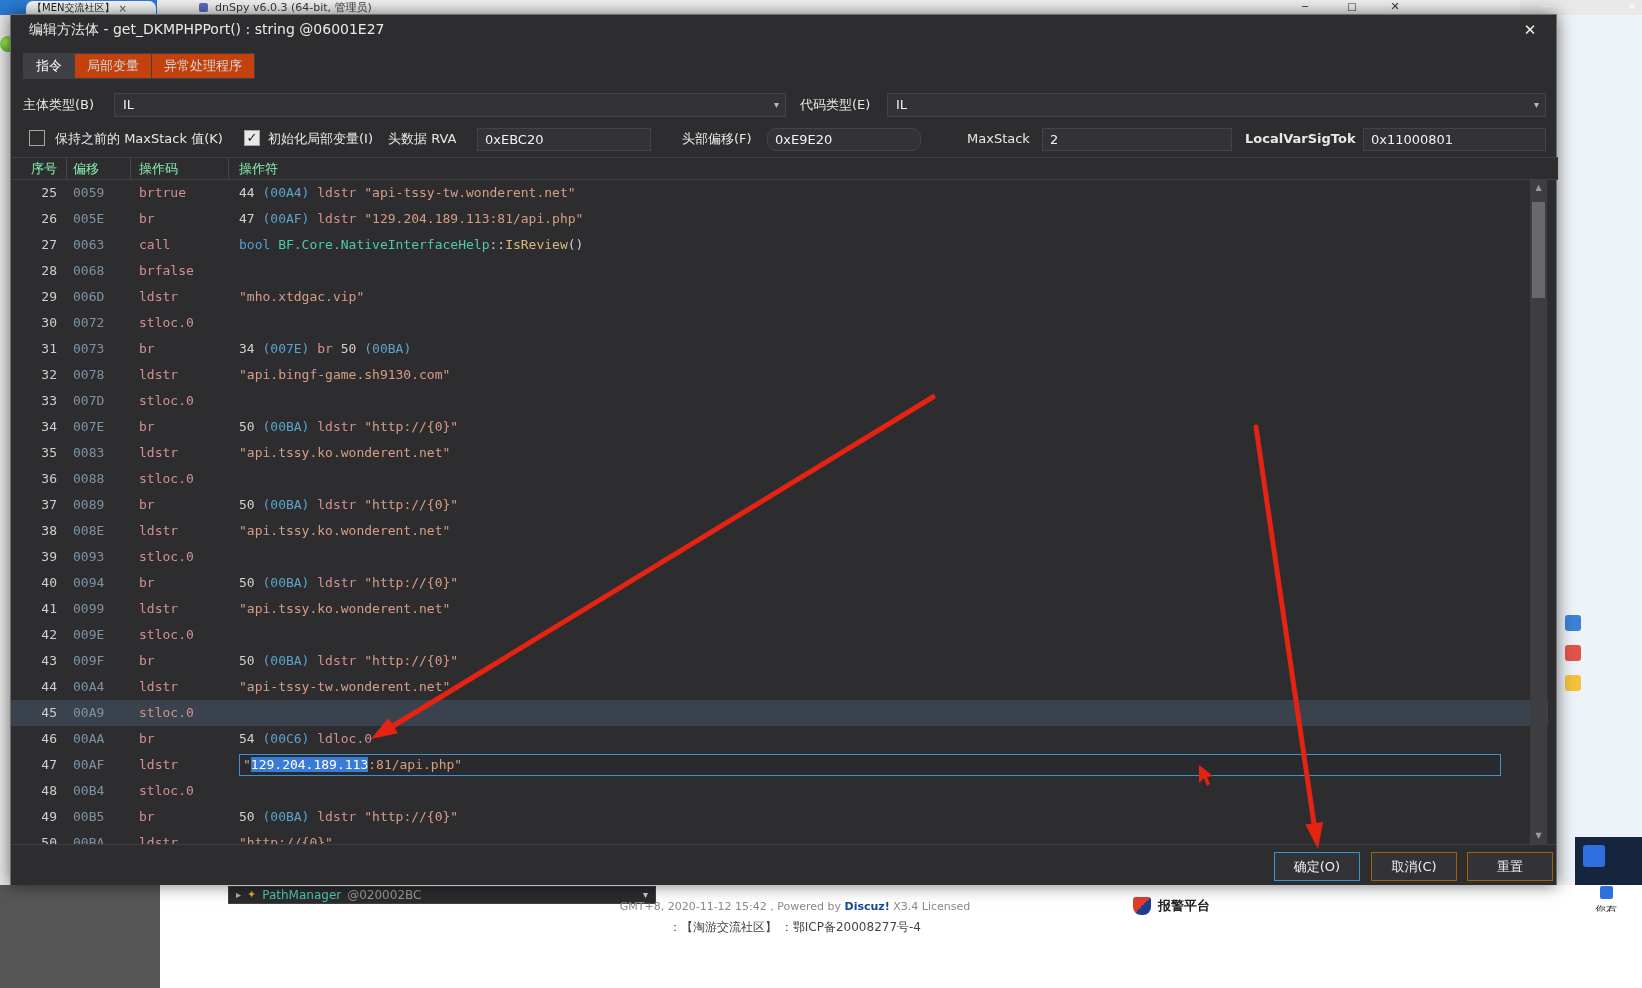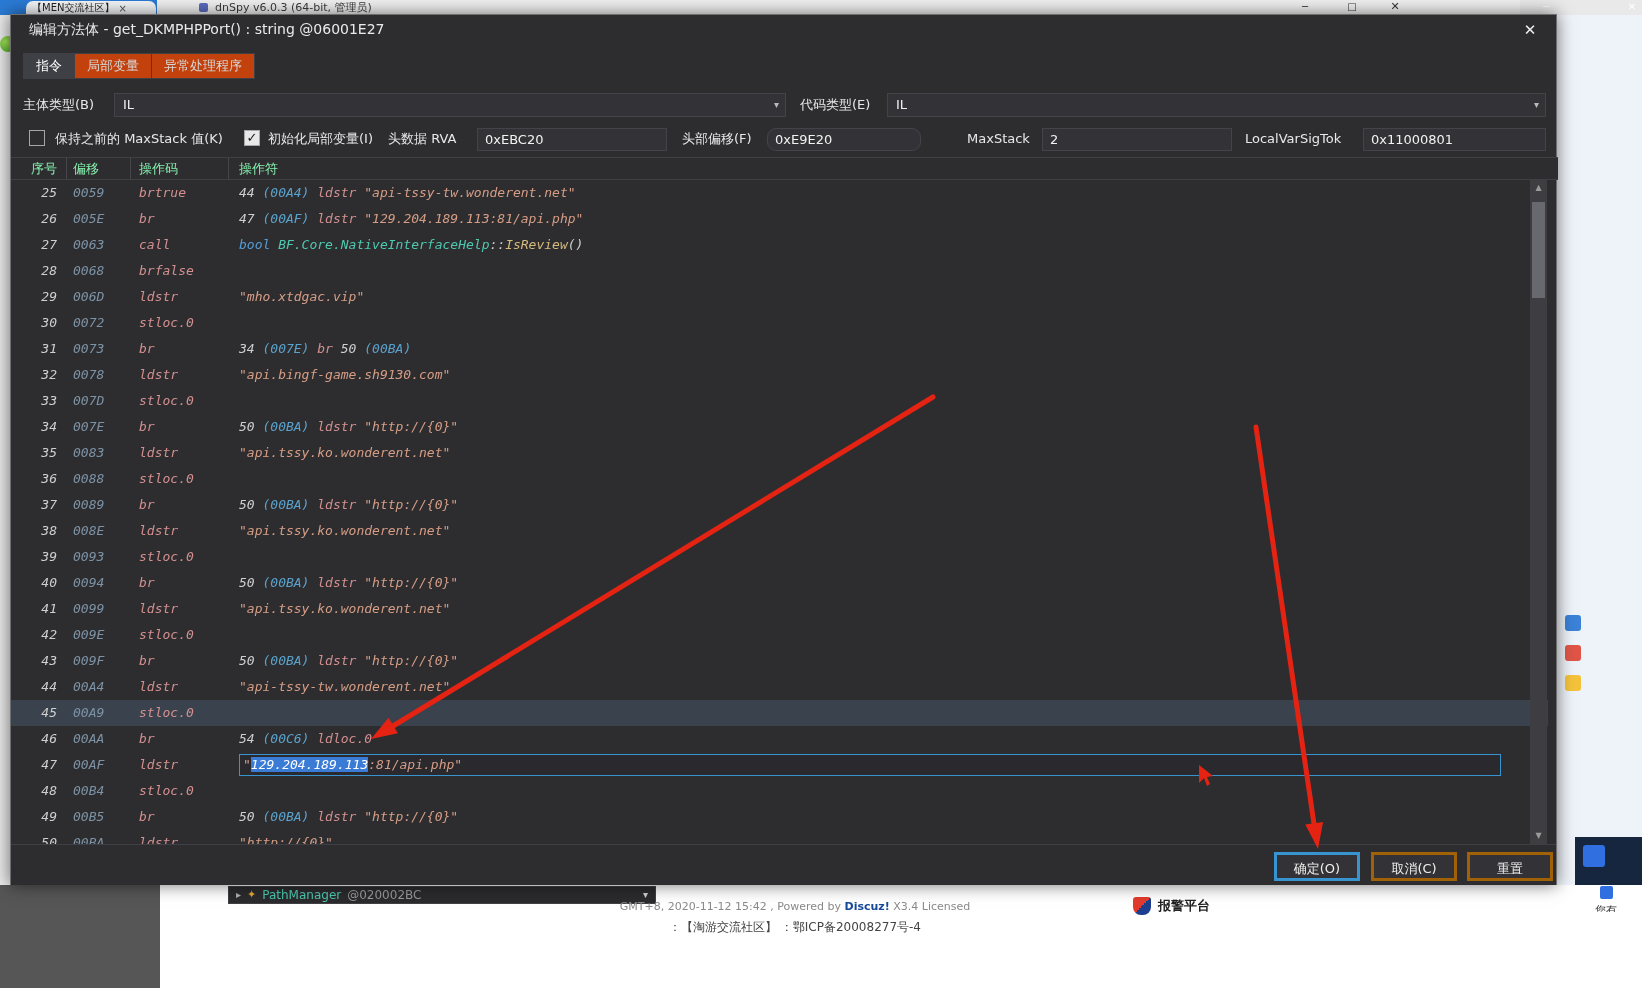--- a/index.html
+++ b/index.html
@@ -63,40 +63,40 @@
   .cb.checked { background:#e8e8e8; color:#1a1a1a; font-size:13px; line-height:14px; text-align:center; font-weight:bold; }
 
   .thead { position:absolute; left:0; top:142px; width:1547px; height:23px; display:flex; font-size:13px; color:#86efac; border-top:1px solid #3f3f46; border-bottom:1px solid #3f3f46; background:#2d2d30; }
   .th { line-height:21px; border-right:1px solid #46464c; padding-left:6px; }
   .th-idx { width:56px; padding-left:20px; }
   .th-off { width:64px; }
   .th-op { width:98px; padding-left:8px; }
   .th-operand { flex:1; padding-left:10px; border-right:none; }
 
   .tbody { position:absolute; left:0; top:165px; width:1537px; height:664px; overflow:hidden; font-family:"DejaVu Sans Mono", monospace; font-size:13px; }
-  .trow { display:flex; height:26px; line-height:26px;font-style:italic; }
+  .trow { display:flex; height:26px; line-height:26px; }
   .trow.sel { background:#39424d; }
   .c-idx { width:56px; text-align:right; padding-right:10px; color:#cfcfcf; }
   .c-off { width:64px; padding-left:6px; color:#7d93a5; }
   .c-op { width:98px; padding-left:8px; color:#d49090; }
   .c-operand { flex:1; padding-left:10px; white-space:nowrap; overflow:hidden; }
   .sg-n { color:#cfcfcf; } .sg-o { color:#5ba3cc; } .sg-k { color:#d49090; }
   .sg-s { color:#d69d85; } .sg-b { color:#569cd6; } .sg-t { color:#4ec9b0; } .sg-m { color:#d7ba7d; }
 
   .editbox { display:inline-block; width:1262px; height:22px; margin-top:2px; border:1px solid #3794d1; background:#2a2a2e; padding:0 3px; line-height:20px; vertical-align:top; }
   .editbox .str { color:#d69d85; }
   .editbox .sel-text { background:#3a7bd5; color:#ffffff; }
 
   .vscroll { position:absolute; right:9px; top:165px; width:17px; height:664px; background:#3e3e42; z-index:3; }
   .vs-btn { position:absolute; left:0; width:17px; height:16px; color:#9a9a9a; font-size:8px; text-align:center; line-height:16px; }
   .vs-up { top:0; } .vs-down { bottom:0; }
   .vs-thumb { position:absolute; left:2px; top:22px; width:13px; height:96px; background:#68686f; }
 
   .btnbar { position:absolute; left:0; top:829px; width:1545px; height:41px; background:#2d2d30; border-top:1px solid #3f3f46; }
-  .btn { position:absolute; top:7px; width:86px; height:29px; background:#333337; border:3px solid #a16207; color:#f0f0f0; font-size:13px; text-align:center; line-height:27px; }
+  .btn { position:absolute; top:7px; width:86px; height:29px; background:#333337; border:1px solid #a16207; color:#f0f0f0; font-size:13px; text-align:center; line-height:27px; }
   .btn-ok { left:1263px; border-color:#3794d1; }
   .btn-cancel { left:1360px; }
   .btn-reset { left:1456px; }
 
   .annotations { position:absolute; left:0; top:0; width:1642px; height:988px; z-index:60; pointer-events:none; }
 </style>
 </head>
 <body>
 
 <div class="screen">
@@ -178,26 +178,26 @@
     <div class="combo" style="left:876px; top:78px; width:659px;">
       <span>IL</span>
       <span class="arrow">▾</span>
     </div>
 
     <div class="cb" style="left:18px; top:115px;"></div>
     <div class="lbl" style="left:44px; top:112px;">保持之前的 MaxStack 值(K)</div>
     <div class="cb checked" style="left:233px; top:115px;"><span>✓</span></div>
     <div class="lbl" style="left:257px; top:112px;">初始化局部变量(I)</div>
     <div class="lbl" style="left:377px; top:112px;">头数据 RVA</div>
-    <div class="tbox" style="left:466px; top:113px; width:190px;">0xEBC20</div>
+    <div class="tbox" style="left:466px; top:113px; width:174px;">0xEBC20</div>
     <div class="lbl" style="left:671px; top:112px;">头部偏移(F)</div>
     <div class="tbox" style="left:756px; top:113px; width:154px;border-radius:9px;">0xE9E20</div>
     <div class="lbl" style="left:956px; top:112px;">MaxStack</div>
     <div class="tbox" style="left:1031px; top:113px; width:190px;">2</div>
-    <div class="lbl" style="left:1234px; top:112px;">LocalVarSigTok</div>
+    <div class="lbl" style="left:1234px; top:112px;font-weight:bold;">LocalVarSigTok</div>
     <div class="tbox" style="left:1352px; top:113px; width:183px;">0x11000801</div>
 
     <div class="thead">
       <div class="th th-idx">序号</div>
       <div class="th th-off">偏移</div>
       <div class="th th-op">操作码</div>
       <div class="th th-operand">操作符</div>
     </div>
 
     <div class="tbody">

